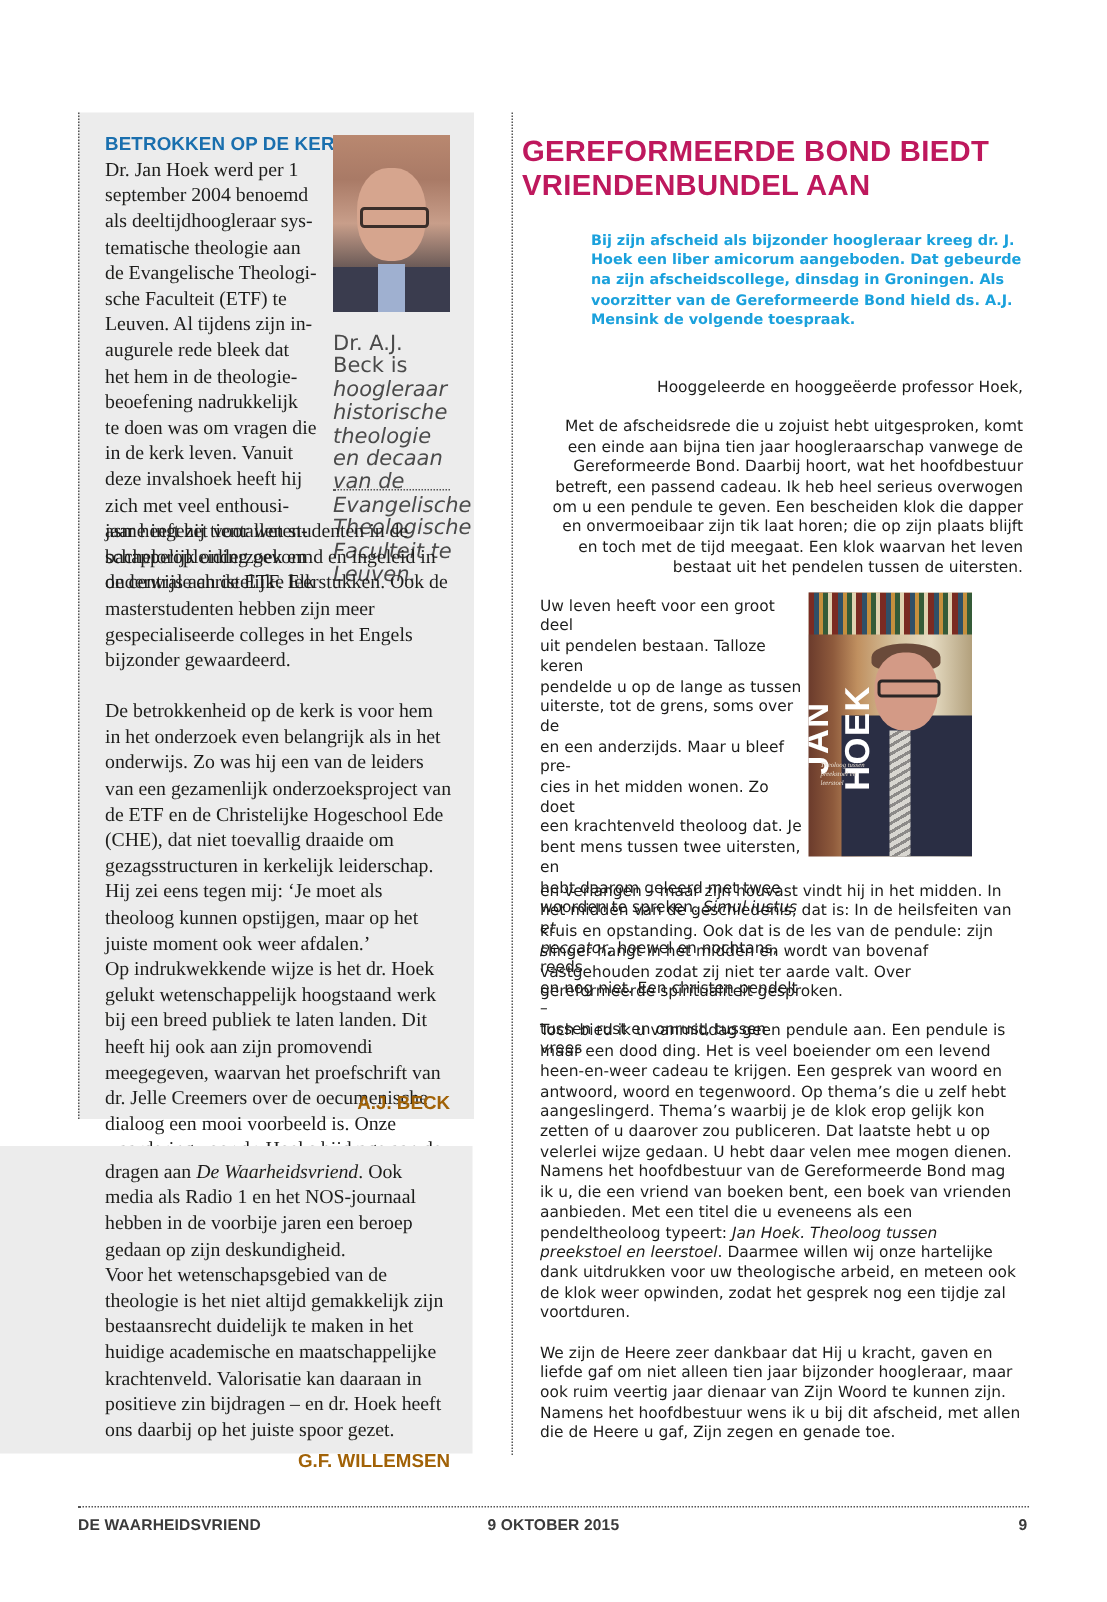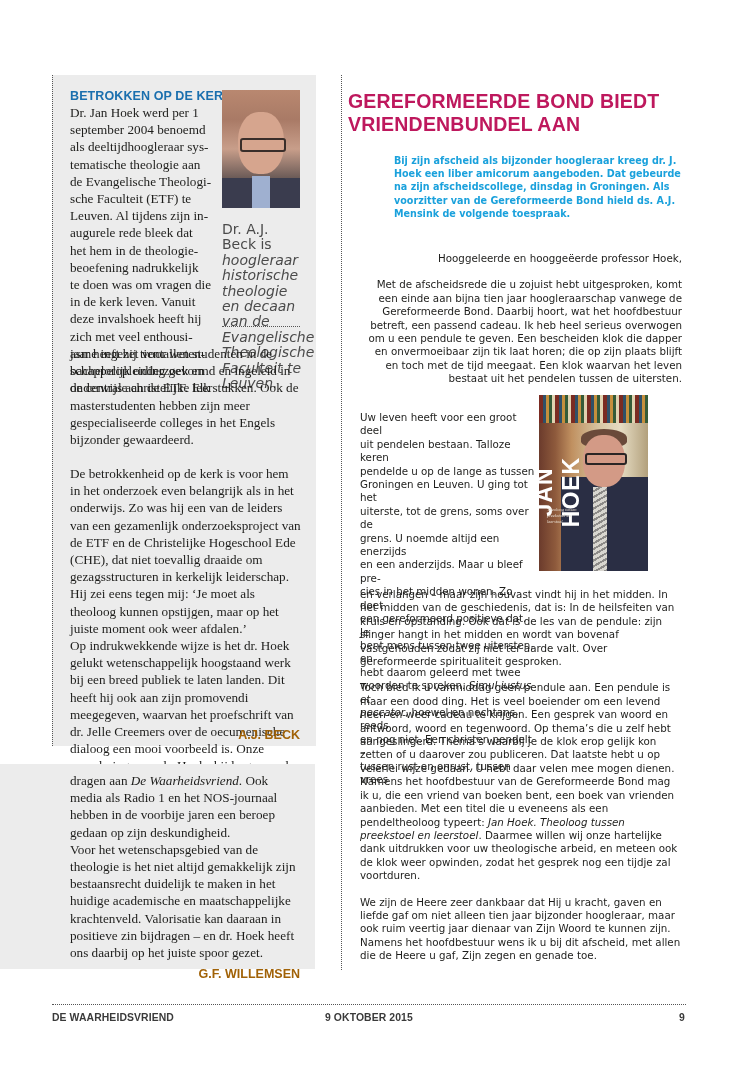--- a/index.html
+++ b/index.html
@@ -148,30 +148,28 @@
 <div class="vsep"></div>
 
 <div class="headline cond">GEREFORMEERDE BOND BIEDT VRIENDENBUNDEL AAN</div>
 <div class="intro sans">Bij zijn afscheid als bijzonder hoogleraar kreeg dr. J. Hoek een liber amicorum aangeboden. Dat gebeurde na zijn afscheidscollege, dinsdag in Groningen. Als voorzitter van de Gereformeerde Bond hield ds. A.J. Mensink de volgende toespraak.</div>
 
 <div class="rcol sans" style="top:252px;text-align:right;">
   <p>Hooggeleerde en hooggeëerde professor Hoek,</p>
   <p style="margin-top:13px;">Met de afscheidsrede die u zojuist hebt uitgesproken, komt een einde aan bijna tien jaar hoogleraarschap vanwege de Gereformeerde Bond. Daarbij hoort, wat het hoofdbestuur betreft, een passend cadeau. Ik heb heel serieus overwogen om u een pendule te geven. Een bescheiden klok die dapper en onvermoeibaar zijn tik laat horen; die op zijn plaats blijft en toch met de tijd meegaat. Een klok waarvan het leven bestaat uit het pendelen tussen de uitersten.</p>
 </div>
 
-<div class="rcol sans" id="narrow-right" style="top:411px; width:175px;">
+<div class="rcol sans" id="narrow-right" style="top:398px; width:175px;">
     <div>Uw leven heeft voor een groot deel</div>
     <div>uit pendelen bestaan. Talloze keren</div>
     <div>pendelde u op de lange as tussen</div>
-    <div>Groningen en Leuven. U ging tot het</div>
     <div>uiterste, tot de grens, soms over de</div>
-    <div>grens. U noemde altijd een enerzijds</div>
     <div>en een anderzijds. Maar u bleef pre-</div>
     <div>cies in het midden wonen. Zo doet</div>
-    <div>een gereformeerd positieve dat. Je</div>
+    <div>een krachtenveld theoloog dat. Je</div>
     <div>bent mens tussen twee uitersten, en</div>
     <div>hebt daarom geleerd met twee</div>
     <div><span>woorden te spreken. </span><em>Simul iustus et</em></div>
     <div><em>peccator</em><span>, hoewel en nochtans, reeds</span></div>
     <div>en nog niet. Een christen pendelt –</div>
     <div>tussen rust en onrust, tussen vrees</div>
   </div>
 
 <div class="book">
   <div class="shelf"></div>

